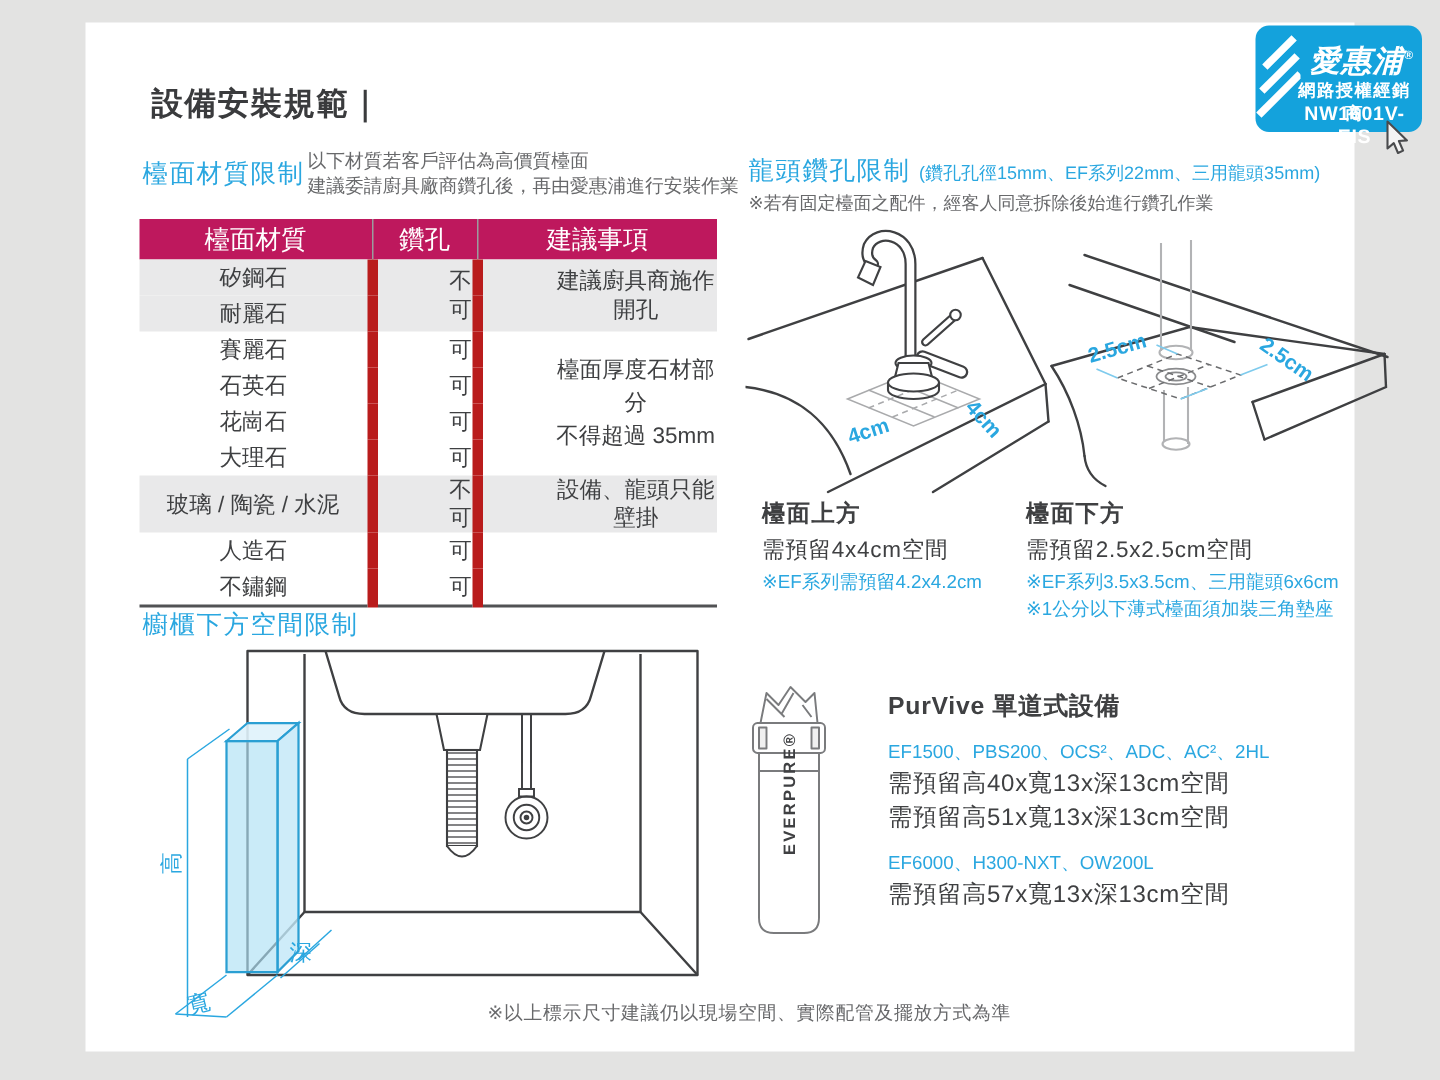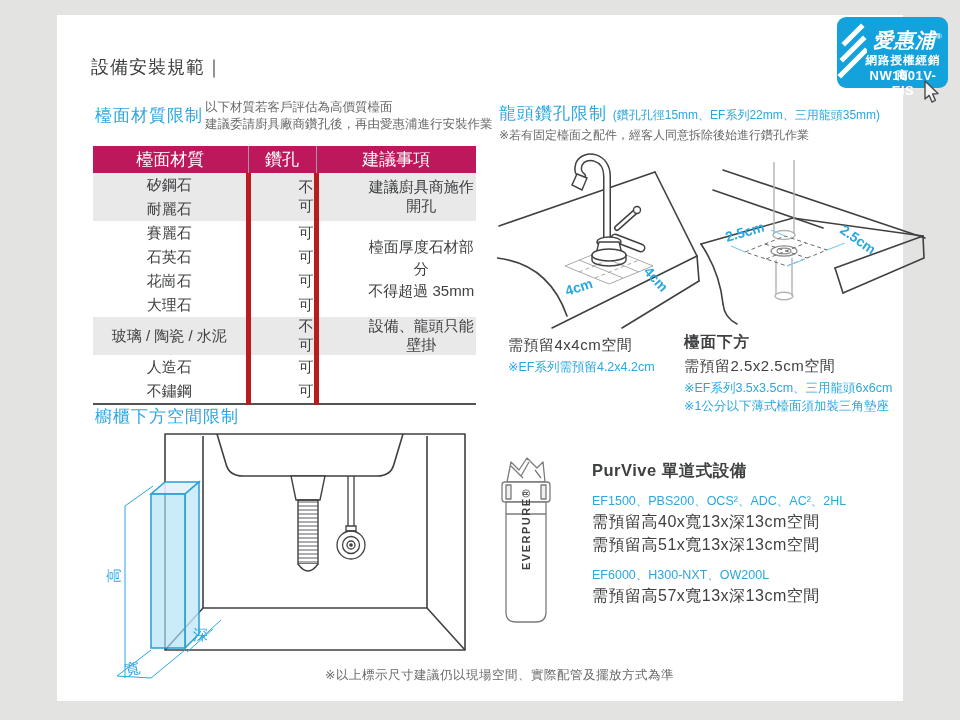--- a/index.html
+++ b/index.html
@@ -4,37 +4,37 @@
 <style>
   html,body{margin:0;padding:0;}
   body{
     width:960px;height:720px;position:relative;overflow:hidden;
     background:#e3e3e2;
     font-family:"Liberation Sans","DejaVu Sans",sans-serif;
     color:#3f4042;
   }
   .page{position:absolute;left:57px;top:15px;width:846px;height:686px;background:#ffffff;}
   .abs{position:absolute;}
-  .doc-title{left:34px;top:40px;font-size:18px;font-weight:normal;color:#3a3b3d;letter-spacing:1px;}
+  .doc-title{left:44px;top:40px;font-size:21px;font-weight:bold;color:#3a3b3d;letter-spacing:1px;}
   .blue-heading{font-size:17px;color:#2aa7e0;letter-spacing:1px;}
   .h-counter{left:38px;top:89px;}
   .h-cabinet{left:38px;top:390px;}
   .h-faucet{left:442px;top:87px;}
   .h-faucet .detail{font-size:12px;letter-spacing:0;}
   .desc{left:148px;top:84px;font-size:12.5px;color:#68696b;line-height:17px;}
   .note-gray{left:442px;top:112px;font-size:12px;color:#68696b;}
   .footer-note{left:268px;top:652px;font-size:12.5px;color:#68696b;letter-spacing:0.5px;}
 
   table.mat{border-collapse:collapse;position:absolute;left:36px;top:131px;table-layout:fixed;
     border-bottom:2px solid #515254;font-size:15px;}
   table.mat col.c1{width:155px;} table.mat col.c2{width:55px;} table.mat col.c3{width:160px;}
   table.mat th{background:#be185d;color:#fff;font-weight:normal;height:25px;font-size:17px;}
   table.mat th + th{border-left:1px solid #9b9c9e;}
   table.mat td{text-align:center;height:24px;padding:0;color:#3f4042;}
-  table.mat td.b{border-left:5px solid #b91c1c;padding-left:48px;}
+  table.mat td.b{border-left:7px solid #b91c1c;padding-left:48px;}
   table.mat tr.g td{background:#e9e9ea;}
   table.mat td.adv{line-height:22px;}
 
   .spec-block{width:200px;}
   .spec-block .t{font-size:15.5px;font-weight:bold;color:#3f4042;letter-spacing:1px;}
   .spec-block .s{font-size:15px;color:#3f4042;margin-top:4px;letter-spacing:0.5px;}
   .spec-block .n{font-size:12.5px;color:#2aa7e0;margin-top:4px;line-height:16px;}
   .sb-above{left:451px;top:317px;}
   .sb-below{left:627px;top:317px;width:230px;}
 
@@ -193,20 +193,21 @@
     </g>
     <g fill="none" stroke="#7fcbed" stroke-width="1.2">
       <path d="M52,104 L38,98 M92,88 L78,82"></path>
       <path d="M134,102 L152,95 M94,118 L112,111"></path>
     </g>
     <text class="dim" x="34" y="94" font-size="13" transform="rotate(-16 34 94)">2.5cm</text>
     <text class="dim" x="146" y="84" font-size="13" transform="rotate(35 146 84)">2.5cm</text>
   </svg>
 
   <div class="abs spec-block sb-above">
+    <div class="t">檯面上方</div>
     <div class="s">需預留4x4cm空間</div>
     <div class="n">※EF系列需預留4.2x4.2cm</div>
   </div>
   <div class="abs spec-block sb-below">
     <div class="t">檯面下方</div>
     <div class="s">需預留2.5x2.5cm空間</div>
     <div class="n">※EF系列3.5x3.5cm、三用龍頭6x6cm</div>
     <div class="n" style="margin-top:2px;">※1公分以下薄式檯面須加裝三角墊座</div>
   </div>
 

